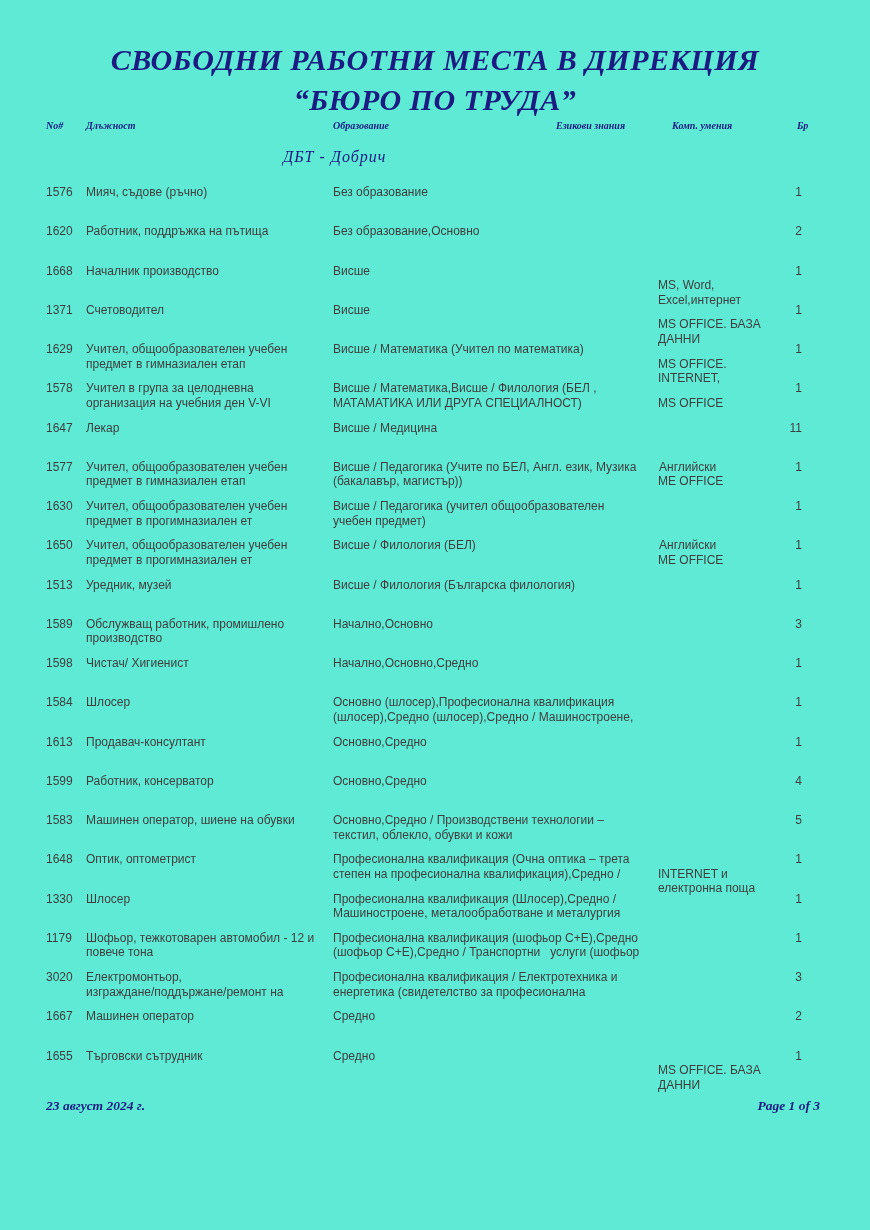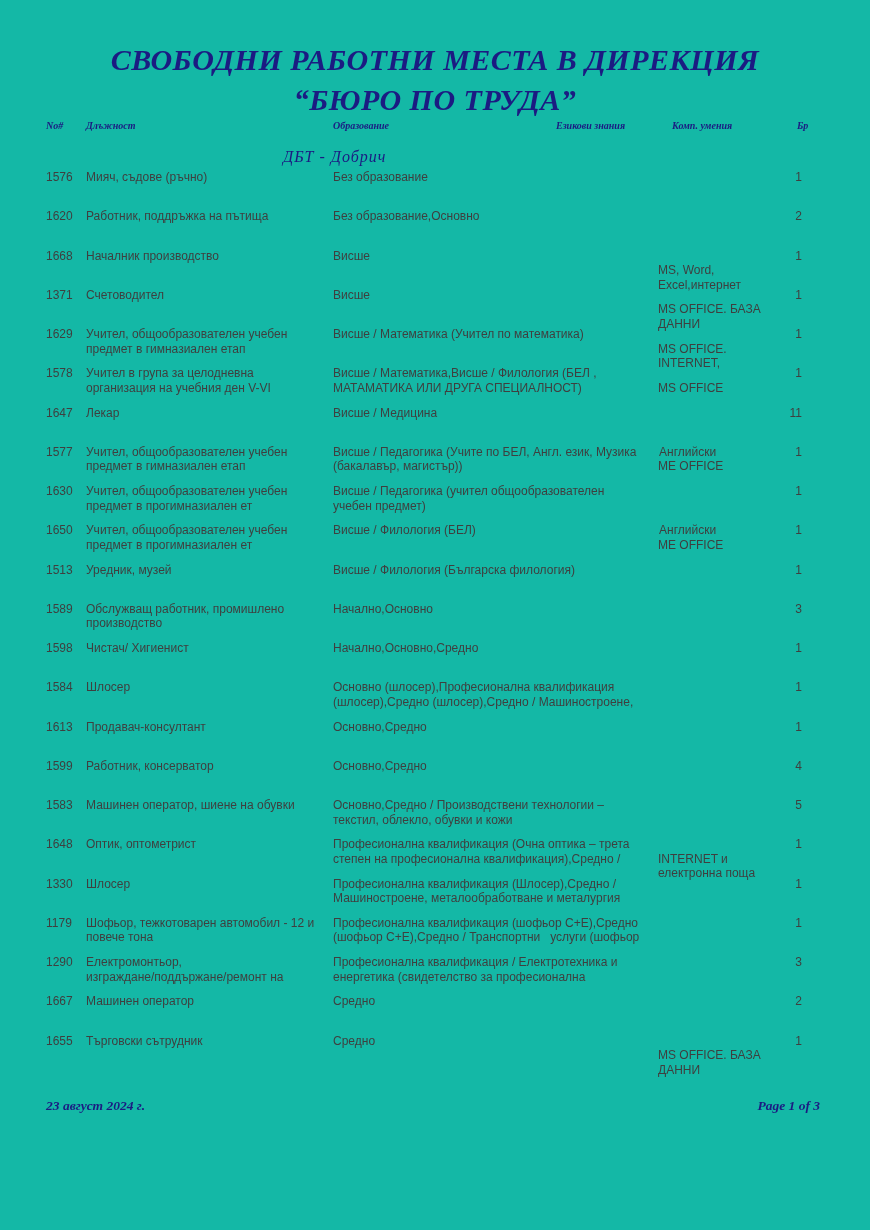--- a/index.html
+++ b/index.html
@@ -1,20 +1,20 @@
 <!DOCTYPE html>
 <html><head>
 <meta charset="utf-8">
 <style>
   html, body { margin: 0; padding: 0; background: #ffffff; }
   .page {
     position: relative;
     width: 870px;
     height: 1230px;
-    background: #14b8a6;
+    background: #5eead4;
     overflow: hidden;
     font-family: "Liberation Sans", "DejaVu Sans", sans-serif;
   }
   
   .doc-title {
     position: absolute;
     top: 40px;
     left: 0;
     width: 870px;
     text-align: center;
@@ -49,21 +49,21 @@
     top: 148px;
     left: 283px;
     font-family: "Liberation Serif", "DejaVu Serif", serif;
     font-style: italic;
     font-size: 16px;
     color: #1b1b82;
     letter-spacing: 1px;
     white-space: nowrap;
   }
   
-  .rows { position: absolute; top: 0; left: 0; width: 870px; height: 1044px; }
+  .rows { position: absolute; top: 15px; left: 0; width: 870px; height: 1044px; }
   .row { position: absolute; left: 0; width: 870px; }
   .cell {
     position: absolute;
     top: 0;
     font-size: 12px;
     line-height: 14.6px;
     color: #3f3f3f;
     white-space: pre;
   }
   .cell.id        { left: 46px; }
@@ -301,21 +301,21 @@
     <span class="cell position">Шофьор, тежкотоварен автомобил - 12 и
 повече тона</span>
     <span class="cell education">Професионална квалификация (шофьор C+E),Средно
 (шофьор C+E),Средно / Транспортни   услуги (шофьор</span>
     <span class="cell language"></span>
     <span class="cell computer"></span>
     <span class="cell count">1</span>
   </div>
 
   <div class="row" style="top: 955px;">
-    <span class="cell id">1290</span>
+    <span class="cell id">3020</span>
     <span class="cell position">Електромонтьор,
 изграждане/поддържане/ремонт на</span>
     <span class="cell education">Професионална квалификация / Електротехника и
 енергетика (свидетелство за професионална</span>
     <span class="cell language"></span>
     <span class="cell computer"></span>
     <span class="cell count">3</span>
   </div>
 
   <div class="row" style="top: 994.25px;">

